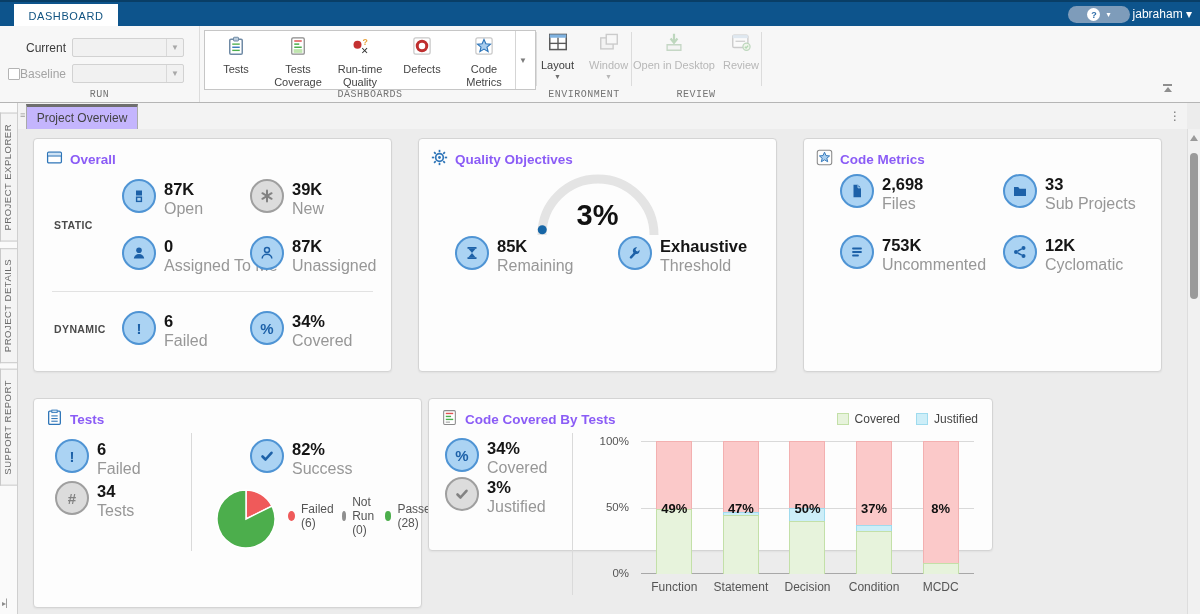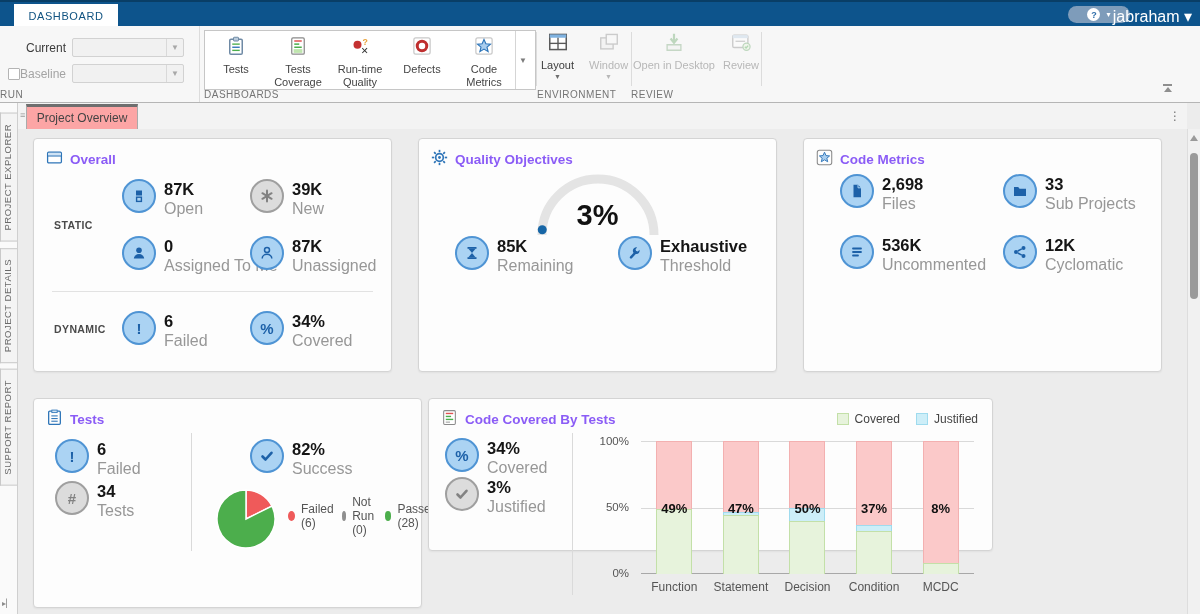--- a/index.html
+++ b/index.html
@@ -8,25 +8,25 @@
 
   
   .titlebar { position:absolute; left:0; top:0; width:1200px; height:26px; background:#0d548c; border-top:2px solid #093e66; }
   .dash-tab { position:absolute; left:14px; top:2px; height:24px; width:104px; background:#ffffff;
               color:#0f5280; font-size:11px; letter-spacing:.6px; display:flex; align-items:center; justify-content:center; }
   .help-pill { position:absolute; right:70px; top:4px; width:62px; height:17px; background:#7e9cba; border-radius:9px;
                display:flex; align-items:center; justify-content:center; gap:6px; cursor:default; }
   .help-q { width:13px; height:13px; border-radius:50%; background:#fff; color:#2d6da8; font-size:9px; font-weight:bold;
             display:flex; align-items:center; justify-content:center; }
   .help-caret { color:#fff; font-size:8px; }
-  .user-menu { position:absolute; right:8px; top:5px; color:#fff; font-size:16px; }
+  .user-menu { position:absolute; right:8px; top:5px; color:#fff; font-size:12px; }
 
   
   .toolbar { position:absolute; left:0; top:26px; width:1200px; height:77px; background:#f7f7f7; border-bottom:1px solid #b5b5b5; }
-  .group-label { position:absolute; bottom:2px; left:0; right:0; font-size:10px; color:#747474; letter-spacing:.5px; }
+  .group-label { position:absolute; bottom:2px; left:0; right:0; text-align:center; font-size:10px; color:#747474; letter-spacing:.5px;font-family:Liberation Mono, monospace; }
   .tb-sep { position:absolute; top:6px; bottom:16px; width:1px; background:#dcdcdc; }
 
   .run-group { position:absolute; left:0; top:0; width:200px; height:100%; }
   .run-row { position:absolute; left:0; height:19px; display:flex; align-items:center; }
   .run-label { width:72px; text-align:right; font-size:12px; color:#3c3c3c; padding-right:6px; }
   .run-label.disabled { color:#a4a4a4; }
   .dropdown { width:112px; height:19px; background:#f1f1f1; border:1px solid #d2d2d2; border-radius:2px; position:relative; }
   .dropdown .dd-arrow { position:absolute; right:0; top:0; bottom:0; width:17px; border-left:1px solid #d9d9d9;
                         display:flex; align-items:center; justify-content:center; color:#a8a8a8; font-size:8px; }
   .chk { position:absolute; left:8px; top:42px; width:12px; height:12px; border:1px solid #b4b4b4; background:#fff; border-radius:1px; }
@@ -53,21 +53,21 @@
   .sidebar { position:absolute; left:0; top:103px; bottom:0; width:18px; background:#fafafa; border-right:1px solid #cfcfcf; }
   .side-tab { writing-mode:vertical-rl; transform:rotate(180deg); font-size:9.5px; color:#6a6a6a; letter-spacing:.5px;
               background:#f4f4f4; border:1px solid #c9c9c9; border-left:none; margin:0 2px 6px 0; padding:10px 1px; width:17px;
               text-align:center; cursor:pointer; }
   .side-tab:first-child { margin-top:10px; }
   .side-collapse { position:absolute; left:2px; bottom:6px; font-size:8px; color:#8a8a8a; cursor:pointer; }
 
   
   .tabbar { position:absolute; left:18px; right:13px; top:103px; height:26px; background:#f3f3f3; }
   .splitter-icon { position:absolute; left:2px; top:7px; font-size:9px; color:#9a9a9a; }
-  .doc-tab { position:absolute; left:8px; top:1px; height:25px; width:112px; background:#fca5a5;
+  .doc-tab { position:absolute; left:8px; top:1px; height:25px; width:112px; background:#c4b5fd;
              border:1px solid #aaaaaa; border-top:3px solid #6e6e6e; border-bottom:none;
              font-size:12px; color:#444; display:flex; align-items:center; justify-content:center; cursor:pointer; }
   .kebab { position:absolute; right:6px; top:6px; color:#777; font-size:12px; letter-spacing:0; cursor:pointer; }
 
   
   .scrollbar { position:absolute; right:0; top:129px; bottom:0; width:13px; background:#f1f1f1; border-left:1px solid #dddddd; }
   .sb-up { position:absolute; top:6px; left:2px; width:0; height:0; border-left:4px solid transparent; border-right:4px solid transparent;
            border-bottom:6px solid #9a9a9a; cursor:pointer; }
   .sb-thumb { position:absolute; top:24px; left:2px; width:8px; height:146px; background:#9a9a9a; border-radius:4px; cursor:pointer; }
 
@@ -475,21 +475,21 @@
       <span class="stat-circle">
         <svg width="16" height="16" viewBox="0 0 16 16">
             <g stroke="#1d61a8" stroke-width="1.8" stroke-linecap="round">
               <line x1="4" y1="4.5" x2="12" y2="4.5"></line>
               <line x1="4" y1="8" x2="12" y2="8"></line>
               <line x1="4" y1="11.5" x2="9" y2="11.5"></line>
             </g>
           </svg>
       </span>
       <span>
-          <div class="stat-val">536K</div>
+          <div class="stat-val">753K</div>
           <div class="stat-lbl">Uncommented</div>
         </span>
     </div>
     <div class="stat" style="left:199px; top:96px;">
       <span class="stat-circle">
         <svg width="16" height="16" viewBox="0 0 16 16">
             <g fill="#1d61a8">
               <circle cx="11.5" cy="4" r="2"></circle>
               <circle cx="11.5" cy="12" r="2"></circle>
               <circle cx="4" cy="8" r="2"></circle>

